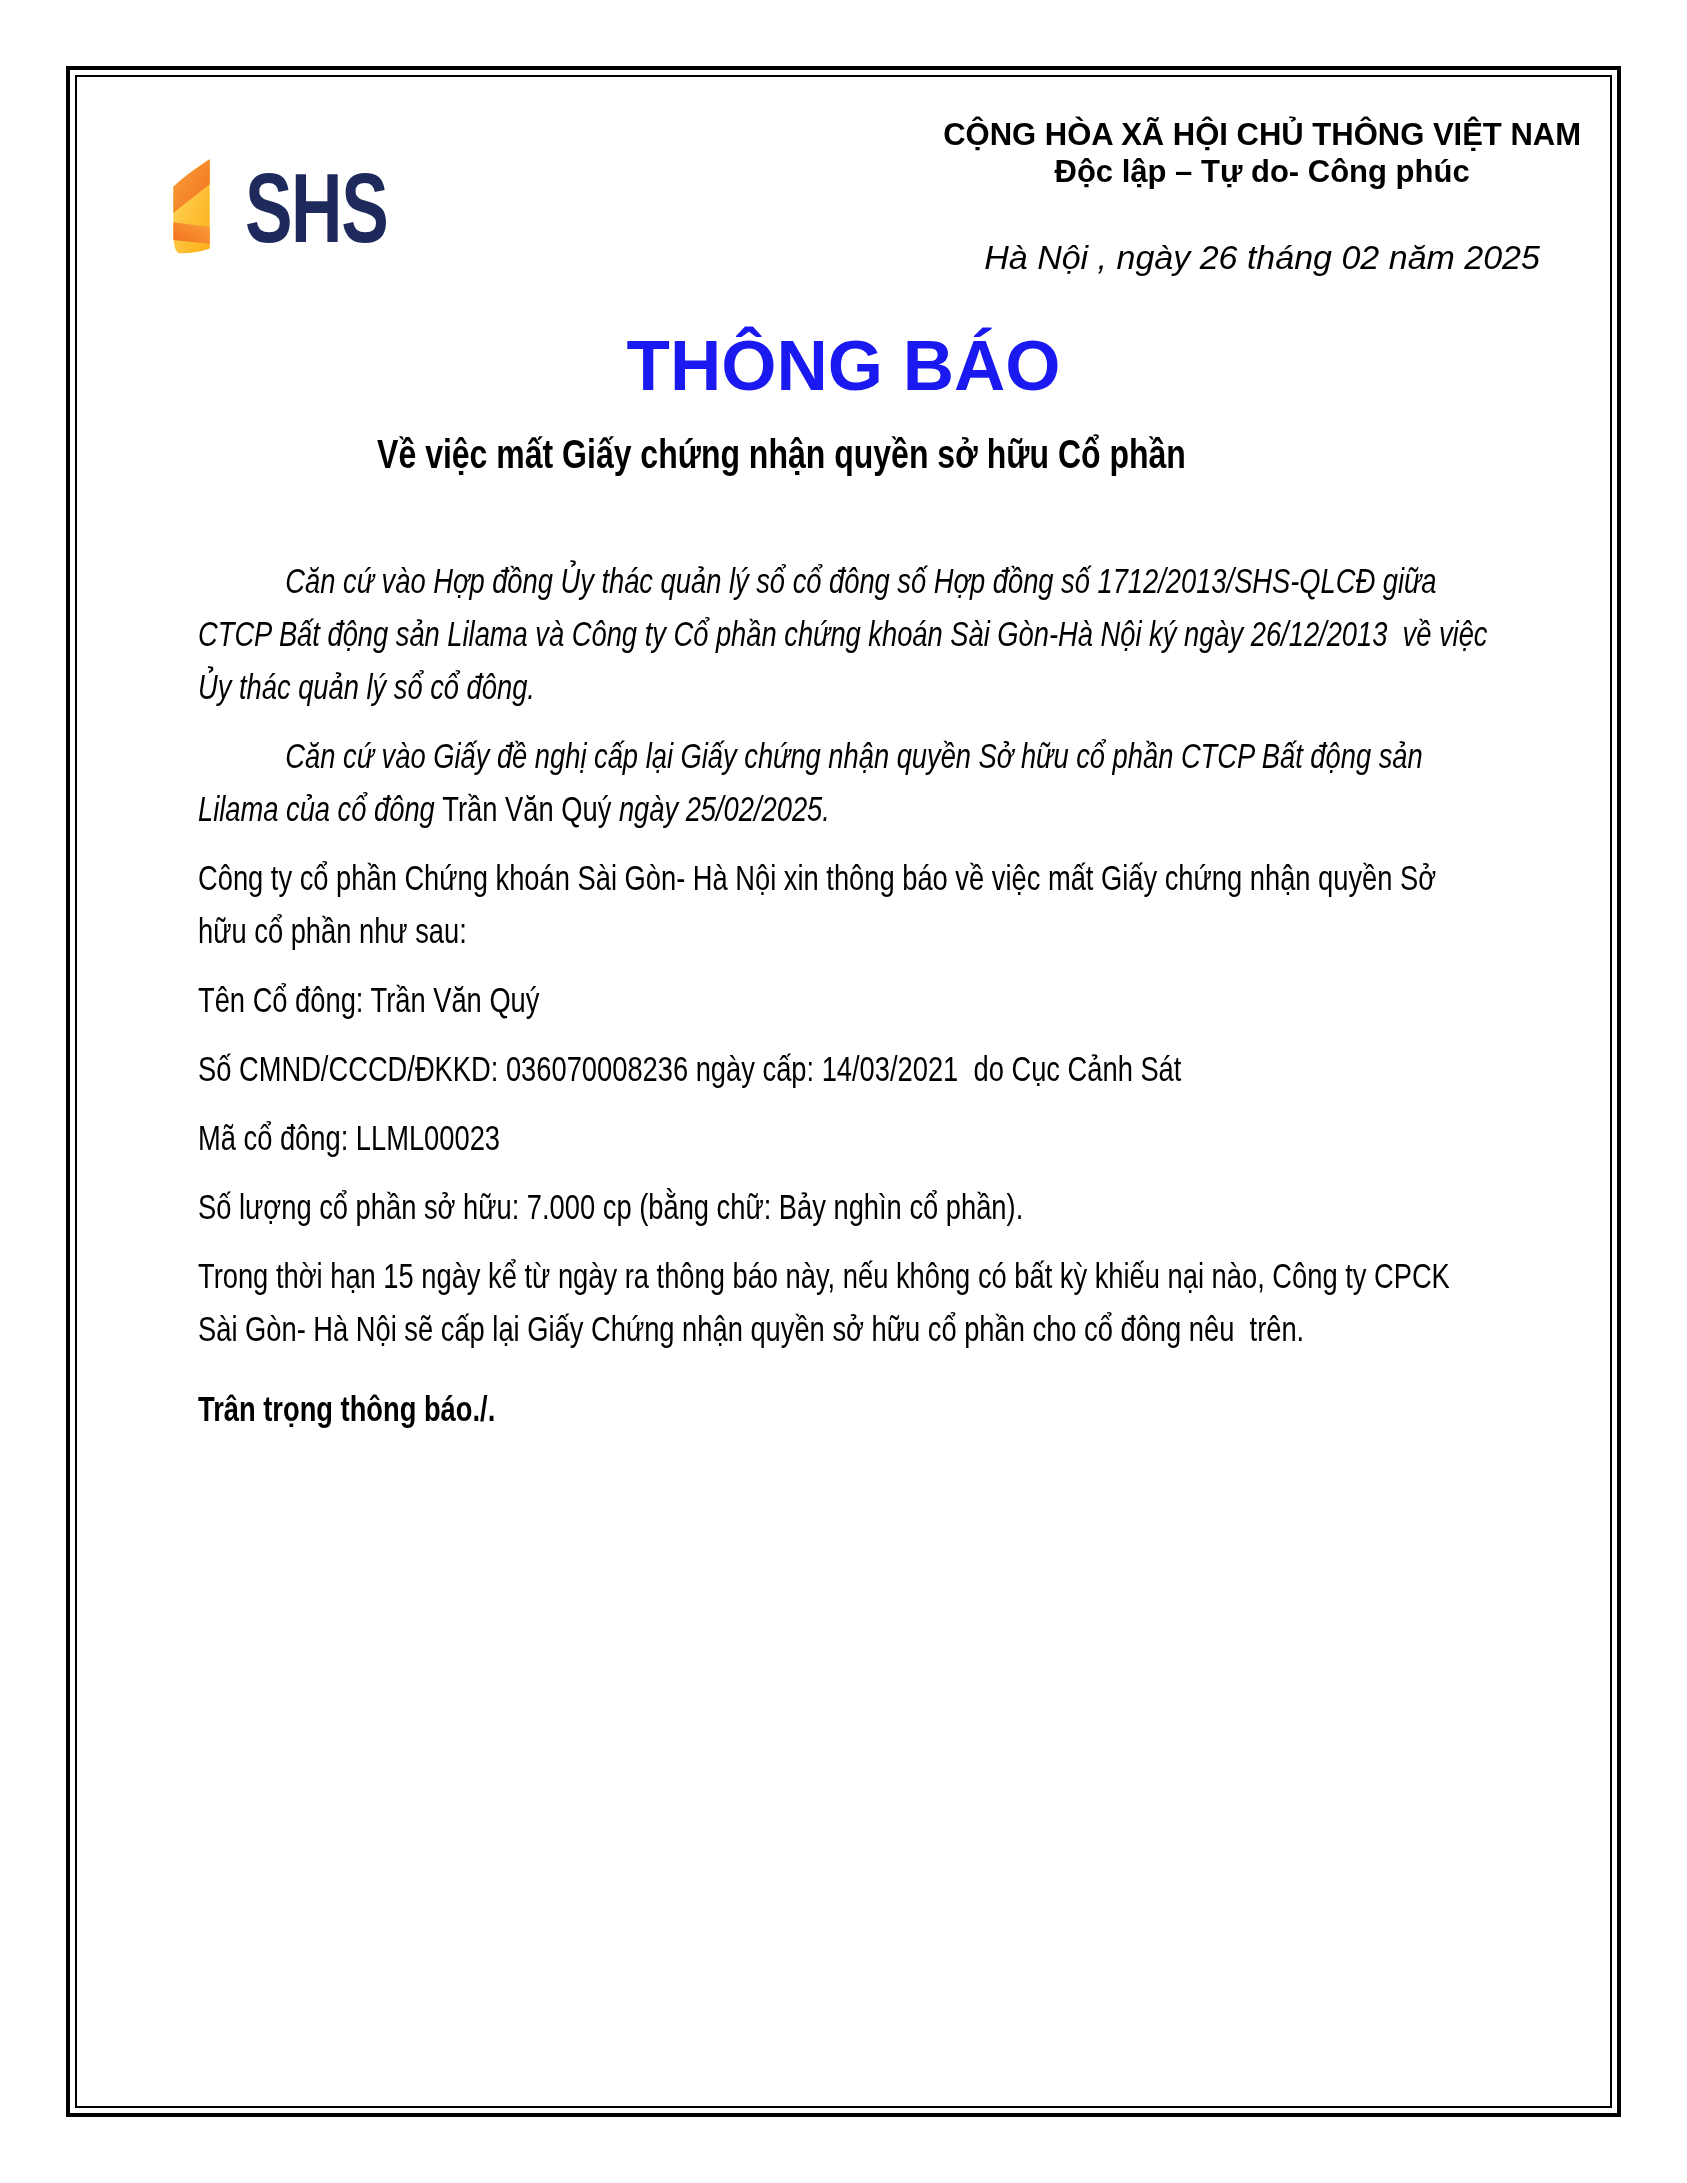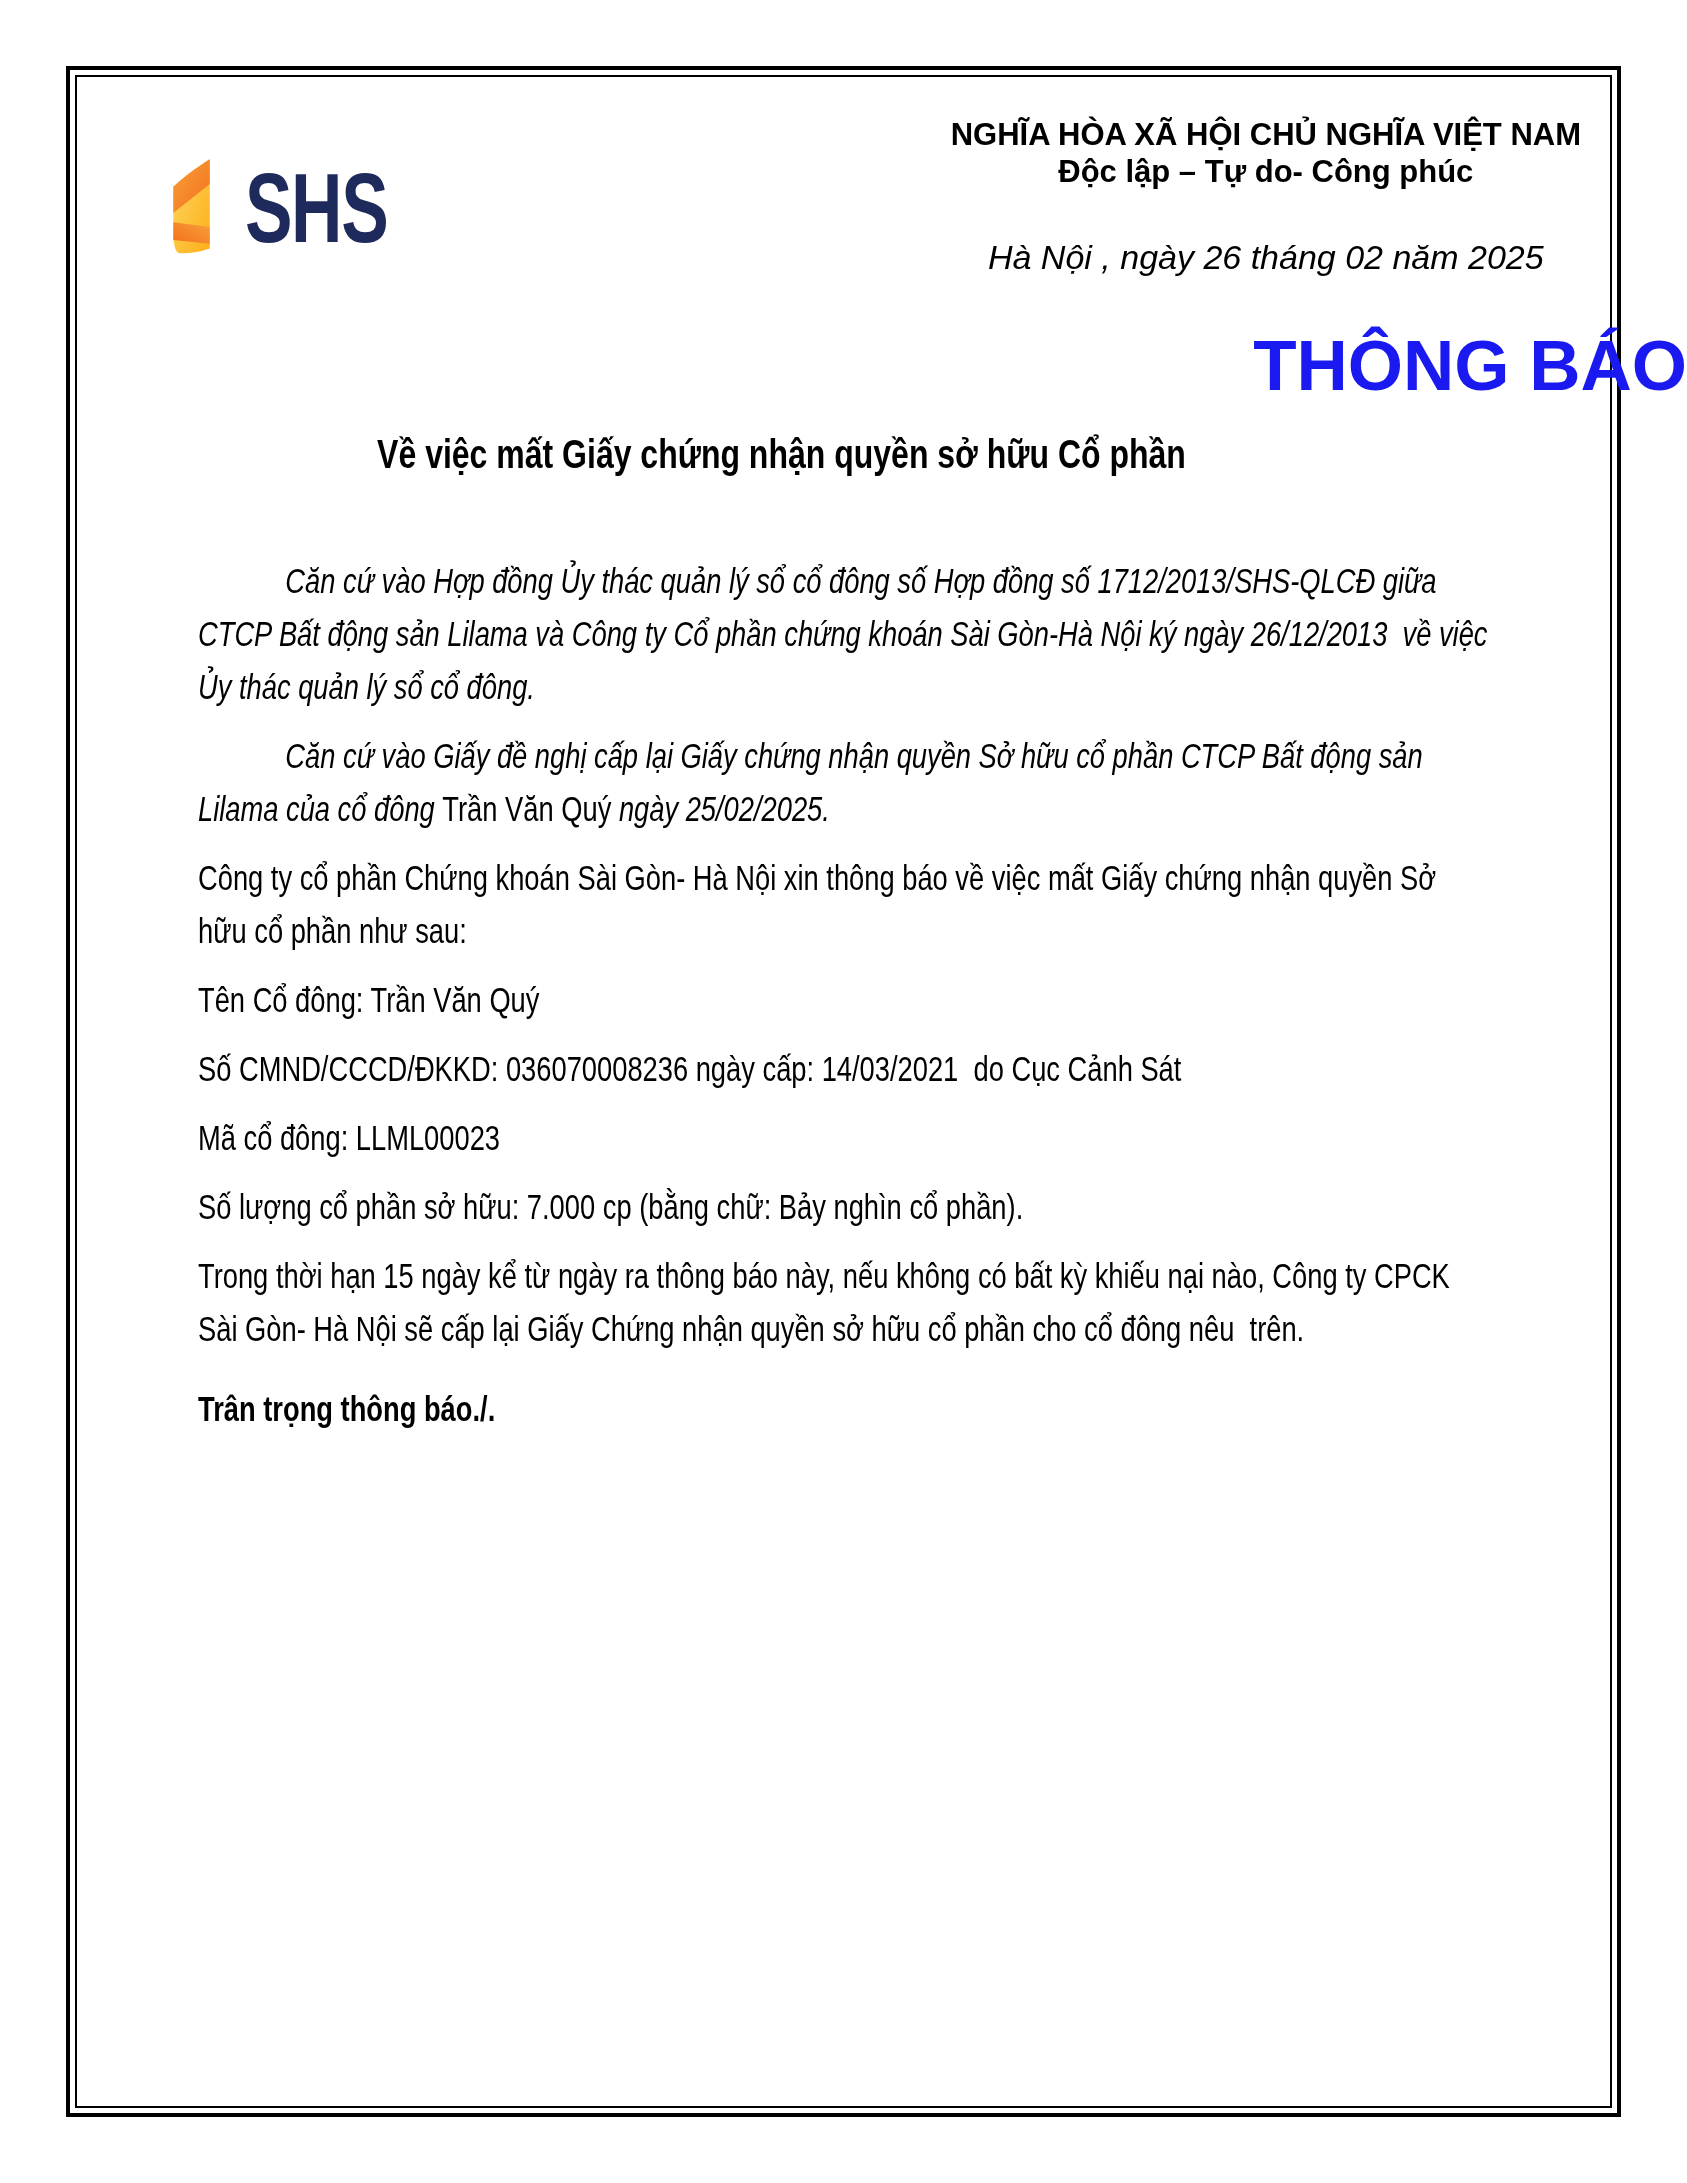--- a/index.html
+++ b/index.html
@@ -62,21 +62,21 @@
     font-size: 34px;
     font-style: italic;
     line-height: 38px;
     white-space: pre;
   }
   .doc-title {
     position: absolute;
     top: 327px;
     left: 0;
     width: 1687px;
-    text-align: right;
+    text-align: center;
     font-size: 71px;
     font-weight: bold;
     color: #1a1af0;
     line-height: 1.1;
   }
   .doc-subtitle {
     position: absolute;
     top: 430px;
     left: 0;
     width: 1563px;
@@ -141,21 +141,21 @@
         </defs>
         <path d="M35,64 Q62,38 96,16 Q106,9 113,5 L113,196 Q78,208 48,206 Q36,204 35,166 Z" fill="url(#yellowGrad)"></path>
         <path d="M35,120 L35,64 Q62,38 96,16 Q106,9 113,5 L113,58 Z" fill="url(#orangeGrad)"></path>
         <path d="M35,140 L113,150 L113,186 L35,178 Z" fill="url(#orangeGrad2)"></path>
       </svg>
     </span>
     <span class="brand">SHS</span>
   </div>
 
   <div class="gov-header">
-    <div class="line1">NGHĨA HÒA XÃ HỘI CHỦ NGHĨA VIỆT NAM</div>
+    <div class="line1">CỘNG HÒA XÃ HỘI CHỦ THÔNG VIỆT NAM</div>
     <div class="line2">Độc lập – Tự do- Công phúc</div>
     <div class="dateline">Hà Nội , ngày 26 tháng 02 năm 2025</div>
   </div>
 
   <div class="doc-title">THÔNG BÁO</div>
 
   <div class="doc-subtitle">
     <span class="condense">Về việc mất Giấy chứng nhận quyền sở hữu Cổ phần</span>
   </div>
 

